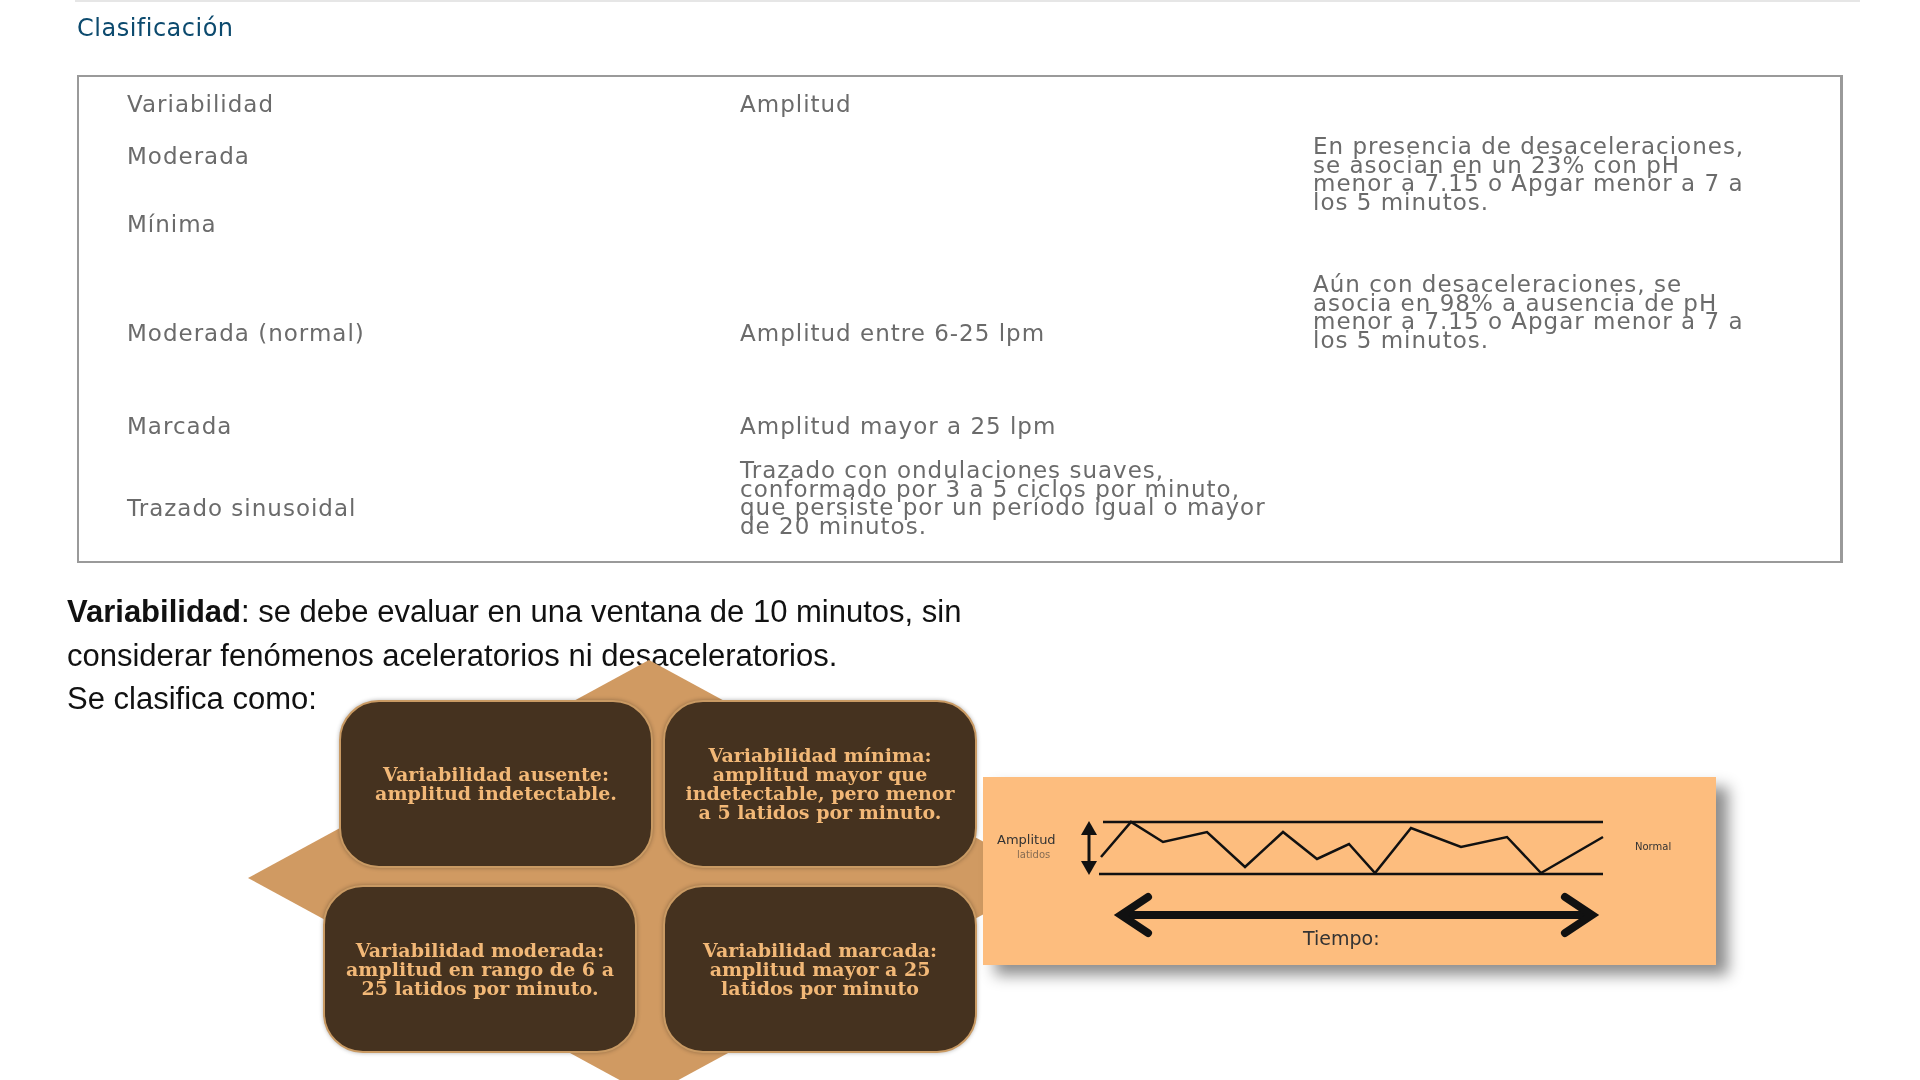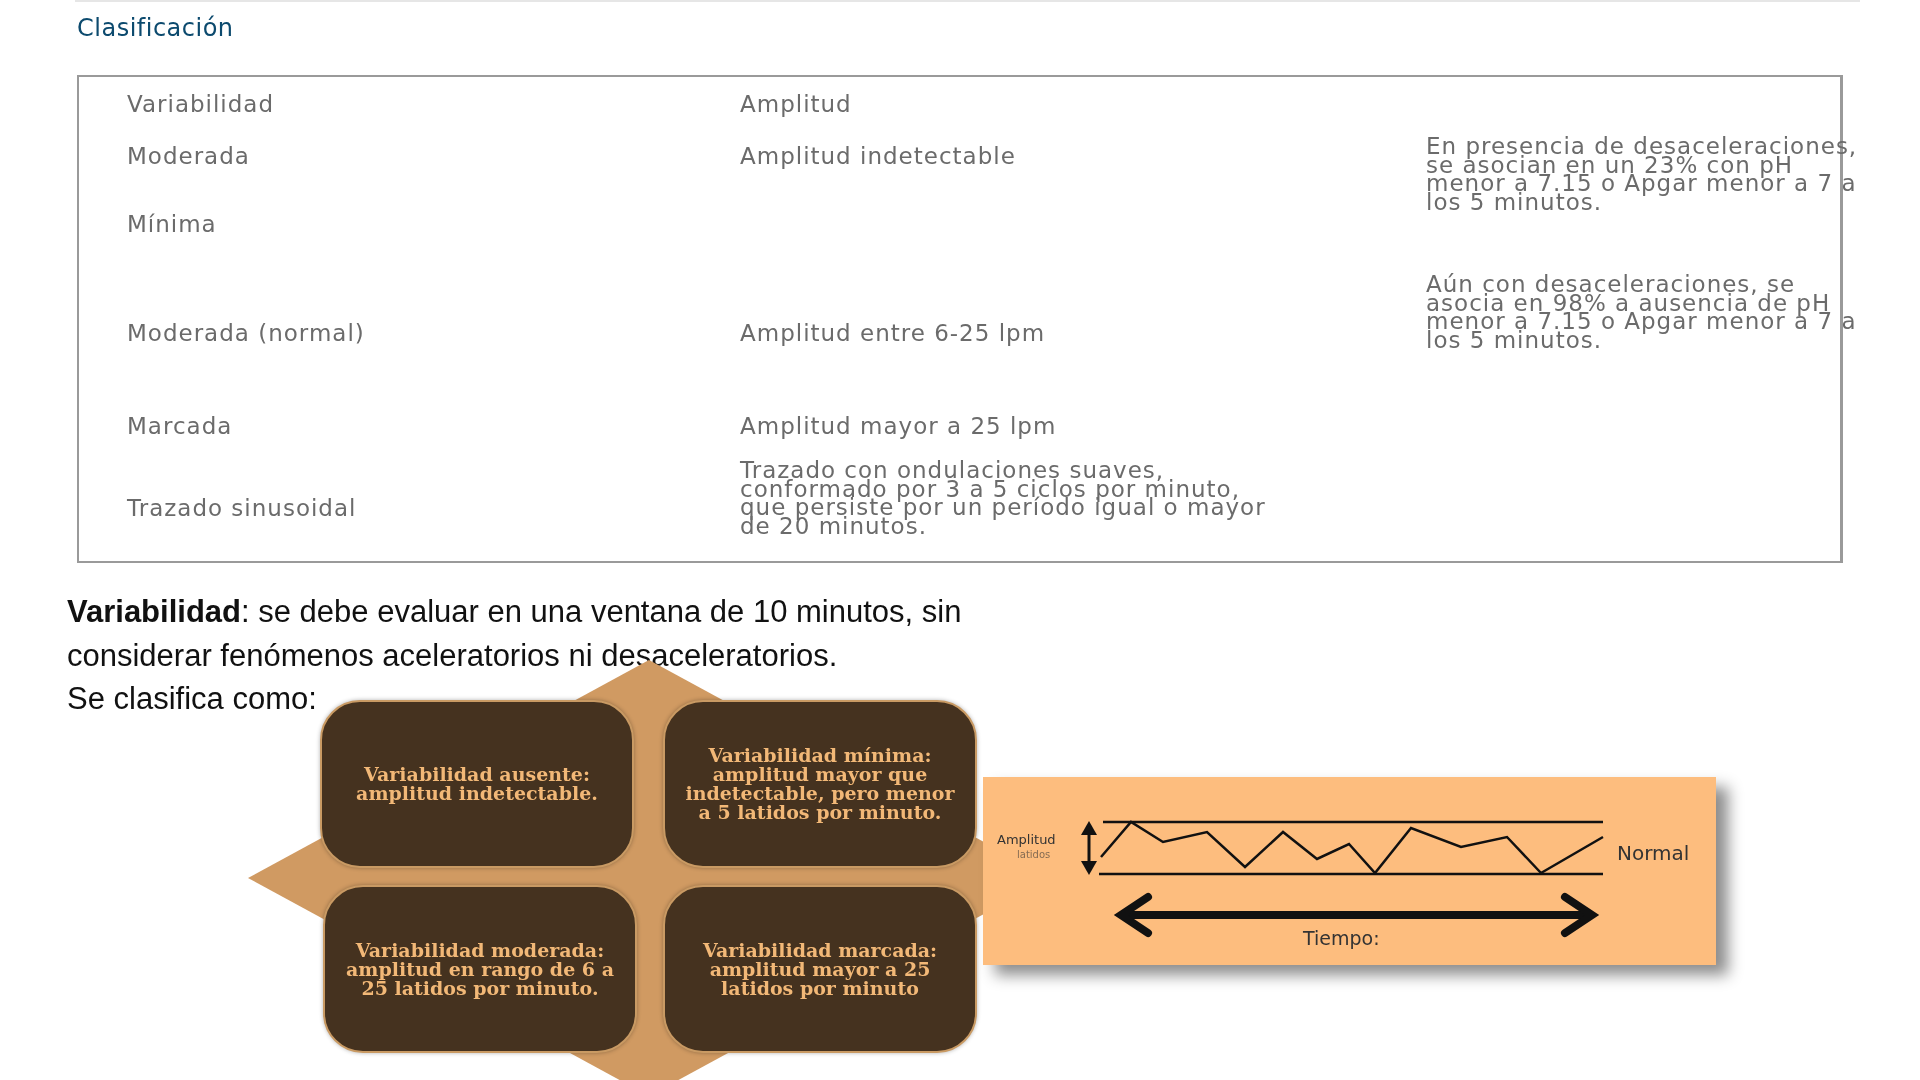--- a/index.html
+++ b/index.html
@@ -3,41 +3,40 @@
 <meta charset="utf-8">
 <style>
   html, body { margin:0; padding:0; }
   body { width:1920px; height:1080px; position:relative; background:#ffffff; overflow:hidden; font-family:"DejaVu Sans", sans-serif; }
   .top-rule { position:absolute; left:75px; top:0; width:1785px; height:2px; background:#e6e6e6; }
   .section-title { position:absolute; left:77px; top:14px; font-size:24px; color:#0c4a6e; letter-spacing:0.5px; }
   .table { position:absolute; left:77px; top:75px; width:1766px; height:488px; border:2px solid #9a9a9a; border-right-width:3px; box-sizing:border-box; }
   .cell { position:absolute; color:#6b6b6b; font-size:23px; letter-spacing:1px; line-height:18.5px; }
   .c1 { left:48px; }
   .c2 { left:661px; width:560px; }
-  .c3 { left:1347px; width:440px; }
+  .c3 { left:1234px; width:440px; }
   .body-text { position:absolute; left:67px; top:590px; font-family:"Liberation Sans", sans-serif; font-size:31px; color:#111; line-height:43.5px; }
   .body-text b { font-weight:bold; }
   .diamond { position:absolute; left:248px; top:660px; width:802px; height:436px; }
   .box { position:absolute; width:314px; height:168px; background:#45321f; border-radius:40px; border:2px solid #c99a63; box-sizing:border-box; display:flex; align-items:center; justify-content:center; text-align:center; color:#f2b877; font-family:"DejaVu Serif", serif; font-weight:bold; font-size:19px; line-height:19px; padding:0 12px; box-shadow:0 0 4px rgba(0,0,0,0.3); }
   .panel { position:absolute; left:983px; top:777px; width:733px; height:188px; background:#fdbd7e; box-shadow:12px 10px 14px rgba(0,0,0,0.45); }
   .panel svg { position:absolute; left:0; top:0; }
   .panel-label { position:absolute; font-size:13px; color:#333; }
 </style>
 </head>
 <body>
 
 <div class="top-rule"></div>
 <div class="section-title">Clasificación</div>
 
 <div class="table">
   <div class="cell c1" style="top:18px">Variabilidad</div>
   <div class="cell c2" style="top:18px">Amplitud</div>
 
   <div class="cell c1" style="top:70px">Moderada</div>
-  <div class="cell c2" style="top:70px">Amplitud indetectable</div>
 
   <div class="cell c1" style="top:138px">Mínima</div>
 
   <div class="cell c1" style="top:247px">Moderada (normal)</div>
   <div class="cell c2" style="top:247px">Amplitud entre 6-25 lpm</div>
 
   <div class="cell c1" style="top:340px">Marcada</div>
   <div class="cell c2" style="top:340px">Amplitud mayor a 25 lpm</div>
 
   <div class="cell c1" style="top:422px">Trazado sinusoidal</div>
@@ -50,21 +49,21 @@
 <div class="body-text">
   <div><b>Variabilidad</b><span>: se debe evaluar en una ventana de 10 minutos, sin</span></div>
   <div>considerar fenómenos aceleratorios ni desaceleratorios.</div>
   <div>Se clasifica como:</div>
 </div>
 
 <svg class="diamond" viewBox="0 0 802 436" width="802" height="436">
   <polygon points="401,0 802,218 401,436 0,218" fill="#d09a62"></polygon>
 </svg>
 
-<div class="box" style="left:320px;top:700px">Variabilidad ausente: amplitud indetectable.</div>
+<div class="box" style="left:339px;top:700px">Variabilidad ausente: amplitud indetectable.</div>
 <div class="box" style="left:663px;top:700px">Variabilidad mínima: amplitud mayor que indetectable, pero menor a 5 latidos por minuto.</div>
 <div class="box" style="left:323px;top:885px">Variabilidad moderada: amplitud en rango de 6 a 25 latidos por minuto.</div>
 <div class="box" style="left:663px;top:885px">Variabilidad marcada: amplitud mayor a 25 latidos por minuto</div>
 
 <div class="panel">
   <svg width="733" height="188" viewBox="0 0 733 188">
     <line x1="120" y1="45" x2="620" y2="45" stroke="#111" stroke-width="2.5"></line>
     <line x1="116" y1="97" x2="620" y2="97" stroke="#111" stroke-width="2.5"></line>
     <polyline points="118,80 148,45 180,65 224,55 262,90 300,55 334,82 366,67 392,96 428,51 478,70 524,60 558,96 620,60" fill="none" stroke="#111" stroke-width="2.5"></polyline>
     <g>
@@ -73,15 +72,15 @@
       <polygon points="98,84 106,98 114,84" fill="#111"></polygon>
     </g>
     <g>
       <line x1="140" y1="138" x2="607" y2="138" stroke="#111" stroke-width="8"></line>
       <polyline points="165,120 138,138 165,156" fill="none" stroke="#111" stroke-width="8" stroke-linecap="round"></polyline>
       <polyline points="582,120 609,138 582,156" fill="none" stroke="#111" stroke-width="8" stroke-linecap="round"></polyline>
     </g>
   </svg>
   <div class="panel-label" style="left:14px;top:55px">Amplitud</div>
   <div class="panel-label" style="left:34px;top:72px;font-size:10px;opacity:0.6">latidos</div>
-  <div class="panel-label" style="left:634px;top:64px;font-size:20px">Normal</div>
+  <div class="panel-label" style="left:652px;top:64px;font-size:10px">Normal</div>
   <div class="panel-label" style="left:320px;top:150px;font-size:19px">Tiempo:</div>
 </div>
 
 </body></html>

